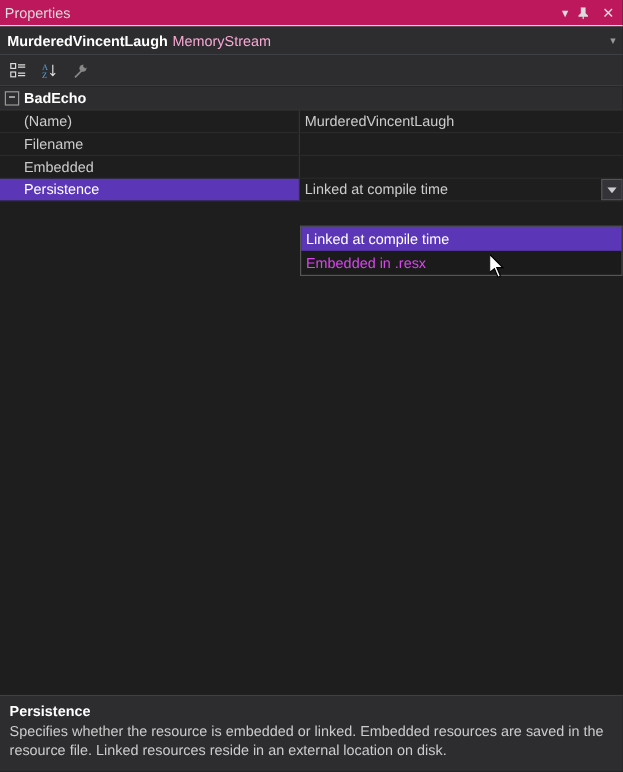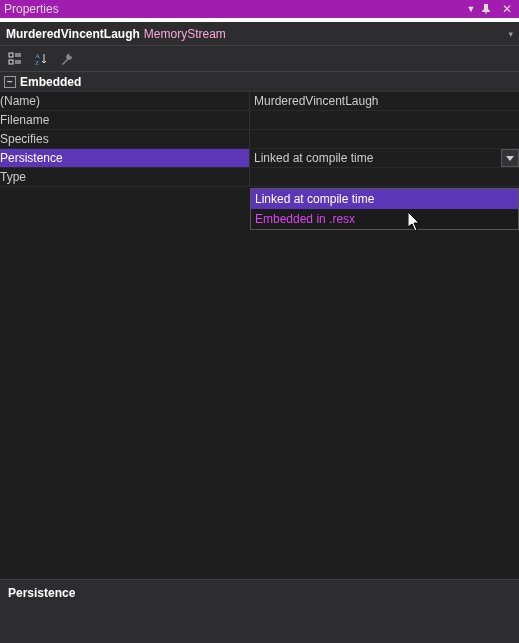--- a/index.html
+++ b/index.html
@@ -9,25 +9,25 @@
       background: #252526;
       color: #cccccc;
       font-family: 'Segoe UI', Tahoma, sans-serif;
       font-size: 12px;
       overflow: hidden;
       display: flex;
       flex-direction: column;
     }
     .title-bar {
       height: 22px;
-      background: #a21caf;
+      background: #be185d;
       display: flex;
       align-items: center;
       padding: 0 4px;
-      border-bottom: 4px solid #ffffff;
+      border-bottom: 1px solid #ffffff;
     }
     .title-bar .title { flex: 1; font-size: 12px; color: #dcdcdc; }
     .title-bar .win-controls { display: flex; gap: 2px; align-items: center; }
     .title-bar .win-controls span { width: 16px; text-align: center; cursor: pointer; color: #dcdcdc; }
     .win-controls .dropdown-arrow { font-size: 9px; }
     .object-bar {
       height: 24px;
       background: #2d2d30;
       display: flex;
       align-items: center;
@@ -77,20 +77,21 @@
       color: #ccc;
     }
     .row {
       height: 19px;
       display: flex;
       border-bottom: 1px solid #2a2a2a;
       align-items: stretch;
     }
     .row .label {
       width: 250px;
+      padding-left: 20px;
       display: flex;
       align-items: center;
       border-right: 1px solid #333;
     }
     .row .value {
       flex: 1;
       display: flex;
       align-items: center;
       padding-left: 4px;
       white-space: nowrap;
@@ -187,56 +188,53 @@
   <div class="tbtn">
     <svg width="14" height="14" viewBox="0 0 14 14">
       <path d="M10 2 A3 3 0 1 0 12 4 L11 5 L9 3 Z M8 6 L3 11 L2 12 L3 13 L4 12 L9 7 Z" fill="#888"></path>
     </svg>
   </div>
 </div>
 
 <div class="grid">
   <div class="category">
     <span class="exp">−</span>
-    <span>Embedded</span>
+    <span>BadEcho</span>
   </div>
   <div class="row">
     <div class="label">(Name)</div>
     <div class="value">MurderedVincentLaugh</div>
   </div>
   <div class="row">
     <div class="label">Filename</div>
     <div class="value"></div>
   </div>
   <div class="row">
-    <div class="label">Specifies</div>
+    <div class="label">Embedded</div>
   </div>
   <div class="row selected">
     <div class="label">Persistence</div>
     <div class="value">
       <span>Linked at compile time</span>
       <span class="combo-btn">
         <svg width="8" height="5" viewBox="0 0 8 5">
             <path d="M0 0 L8 0 L4 5 Z" fill="#ccc"></path>
           </svg>
       </span>
     </div>
   </div>
-  <div class="row">
-    <div class="label">Type</div>
-    <div class="value"></div>
-  </div>
 
   <div class="dropdown-wrapper">
     <div class="dropdown">
       <div class="opt highlight">Linked at compile time</div>
       <div class="opt">Embedded in .resx</div>
     </div>
   </div>
 
   <svg class="cursor" style="left:408px; top:140px;" viewBox="0 0 14 20">
     <path d="M0 0 L0 15 L4 12 L7 19 L9 18 L6 11 L11 11 Z" fill="#ffffff" stroke="#000000" stroke-width="1"></path>
   </svg>
 </div>
 
 <div class="help-panel">
   <div class="hp-title">Persistence</div>
+  <div class="hp-desc">Specifies whether the resource is embedded or linked.  Embedded resources are saved in the resource file.  Linked resources reside in an external location on disk.</div>
 </div>
 
 </body></html>

